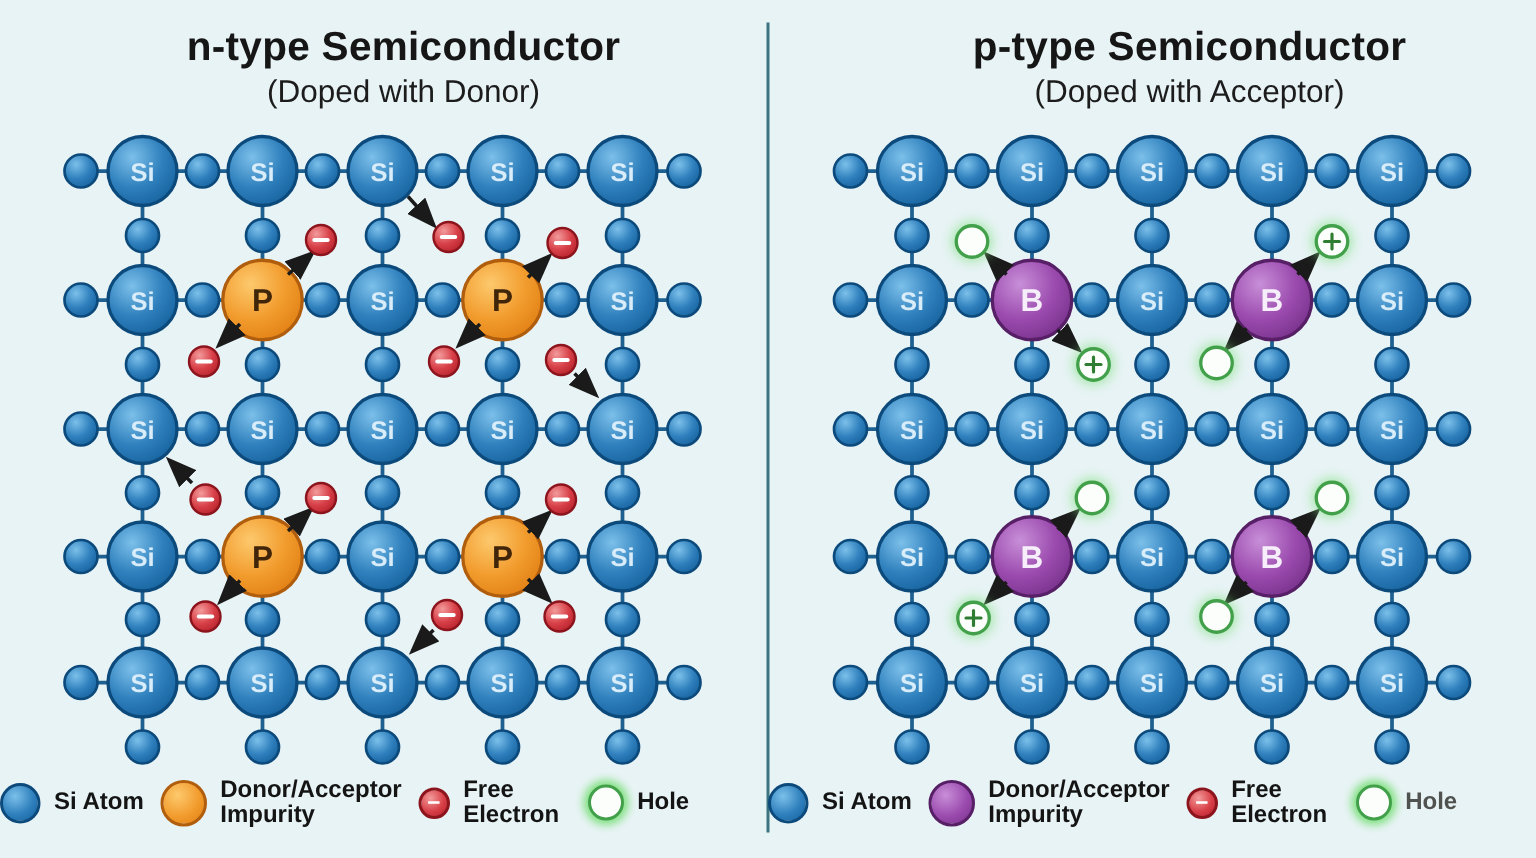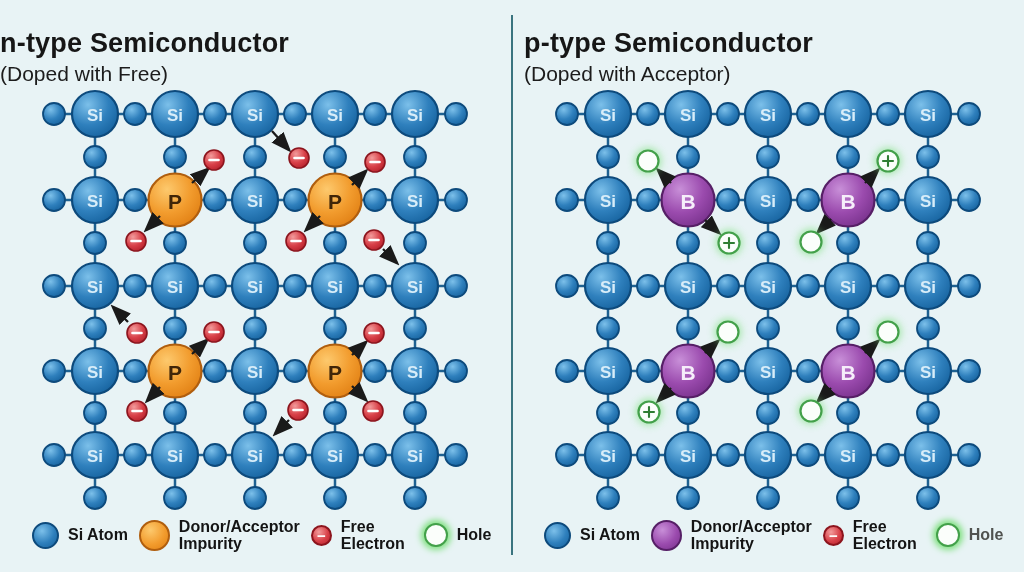--- a/index.html
+++ b/index.html
@@ -1,29 +1,29 @@
 <!DOCTYPE html>
 <html><head>
 <meta charset="utf-8">
 <style>
   html,body{margin:0;padding:0;}
   body{
     width:1024px;height:572px;position:relative;overflow:hidden;
     font-family:"Liberation Sans",sans-serif;
     background:#e8f3f5;
   }
-  .panel-header{position:absolute;width:538px;top:29px;pointer-events:none;}
+  .panel-header{position:absolute;width:538px;text-align:center;top:17px;pointer-events:none;}
   .panel-header.left{left:0;}
   .panel-header.right{left:512px;margin-left:12px;}
   .title{font-size:27px;font-weight:bold;color:#161616;line-height:1.1;letter-spacing:.2px;}
   .subtitle{font-size:21px;font-weight:400;color:#1c1c1c;margin-top:3px;}
   #divider{position:absolute;left:511px;top:15px;width:2px;height:540px;background:#3a747f;}
   #lattice-canvas{position:absolute;left:0;top:0;}
   .legend{position:absolute;top:506px;height:58px;width:512px;display:flex;align-items:center;
-          padding-left:32px;gap:11px;box-sizing:border-box;}
+          gap:11px;box-sizing:border-box;}
   .legend.left{left:0;}
   .legend.right{left:512px;}
   .legend-item{display:flex;align-items:center;gap:9px;}
   .legend-label{font-size:16px;font-weight:600;color:#141414;line-height:1.08;}
   .legend-label span{display:block;}
   .sw{border-radius:50%;flex:0 0 auto;display:flex;align-items:center;justify-content:center;box-sizing:border-box;}
   .sw-si{width:27px;height:27px;}
   .sw-imp{width:31px;height:31px;}
   .sw-ele{width:21px;height:21px;color:#fff;font-size:15px;font-weight:bold;line-height:1;}
   .sw-hole{width:24px;height:24px;}
@@ -358,21 +358,21 @@
       <circle cx="649" cy="412" r="10.5" fill="#fbfefb" stroke="#43a04a" stroke-width="2.2"></circle>
       <line x1="644" y1="412" x2="654" y2="412" stroke="#2f7d33" stroke-width="2.1" stroke-linecap="round"></line>
       <line x1="649" y1="407" x2="649" y2="417" stroke="#2f7d33" stroke-width="2.1" stroke-linecap="round"></line>
       <circle cx="811" cy="411" r="12.5" fill="#7fe07f" opacity="0.8" filter="url(#holeglow)"></circle>
       <circle cx="811" cy="411" r="10.5" fill="#fbfefb" stroke="#43a04a" stroke-width="2.2"></circle>
     </g>
   </svg>
 
 <div class="panel-header left">
   <div class="title">n-type Semiconductor</div>
-  <div class="subtitle">(Doped with Free)</div>
+  <div class="subtitle">(Doped with Donor)</div>
 </div>
 <div class="panel-header right">
   <div class="title">p-type Semiconductor</div>
   <div class="subtitle">(Doped with Acceptor)</div>
 </div>
 
 <div id="divider" style="background: rgb(58, 116, 127);"></div>
 
 <div class="legend left">
   <div class="legend-item">

